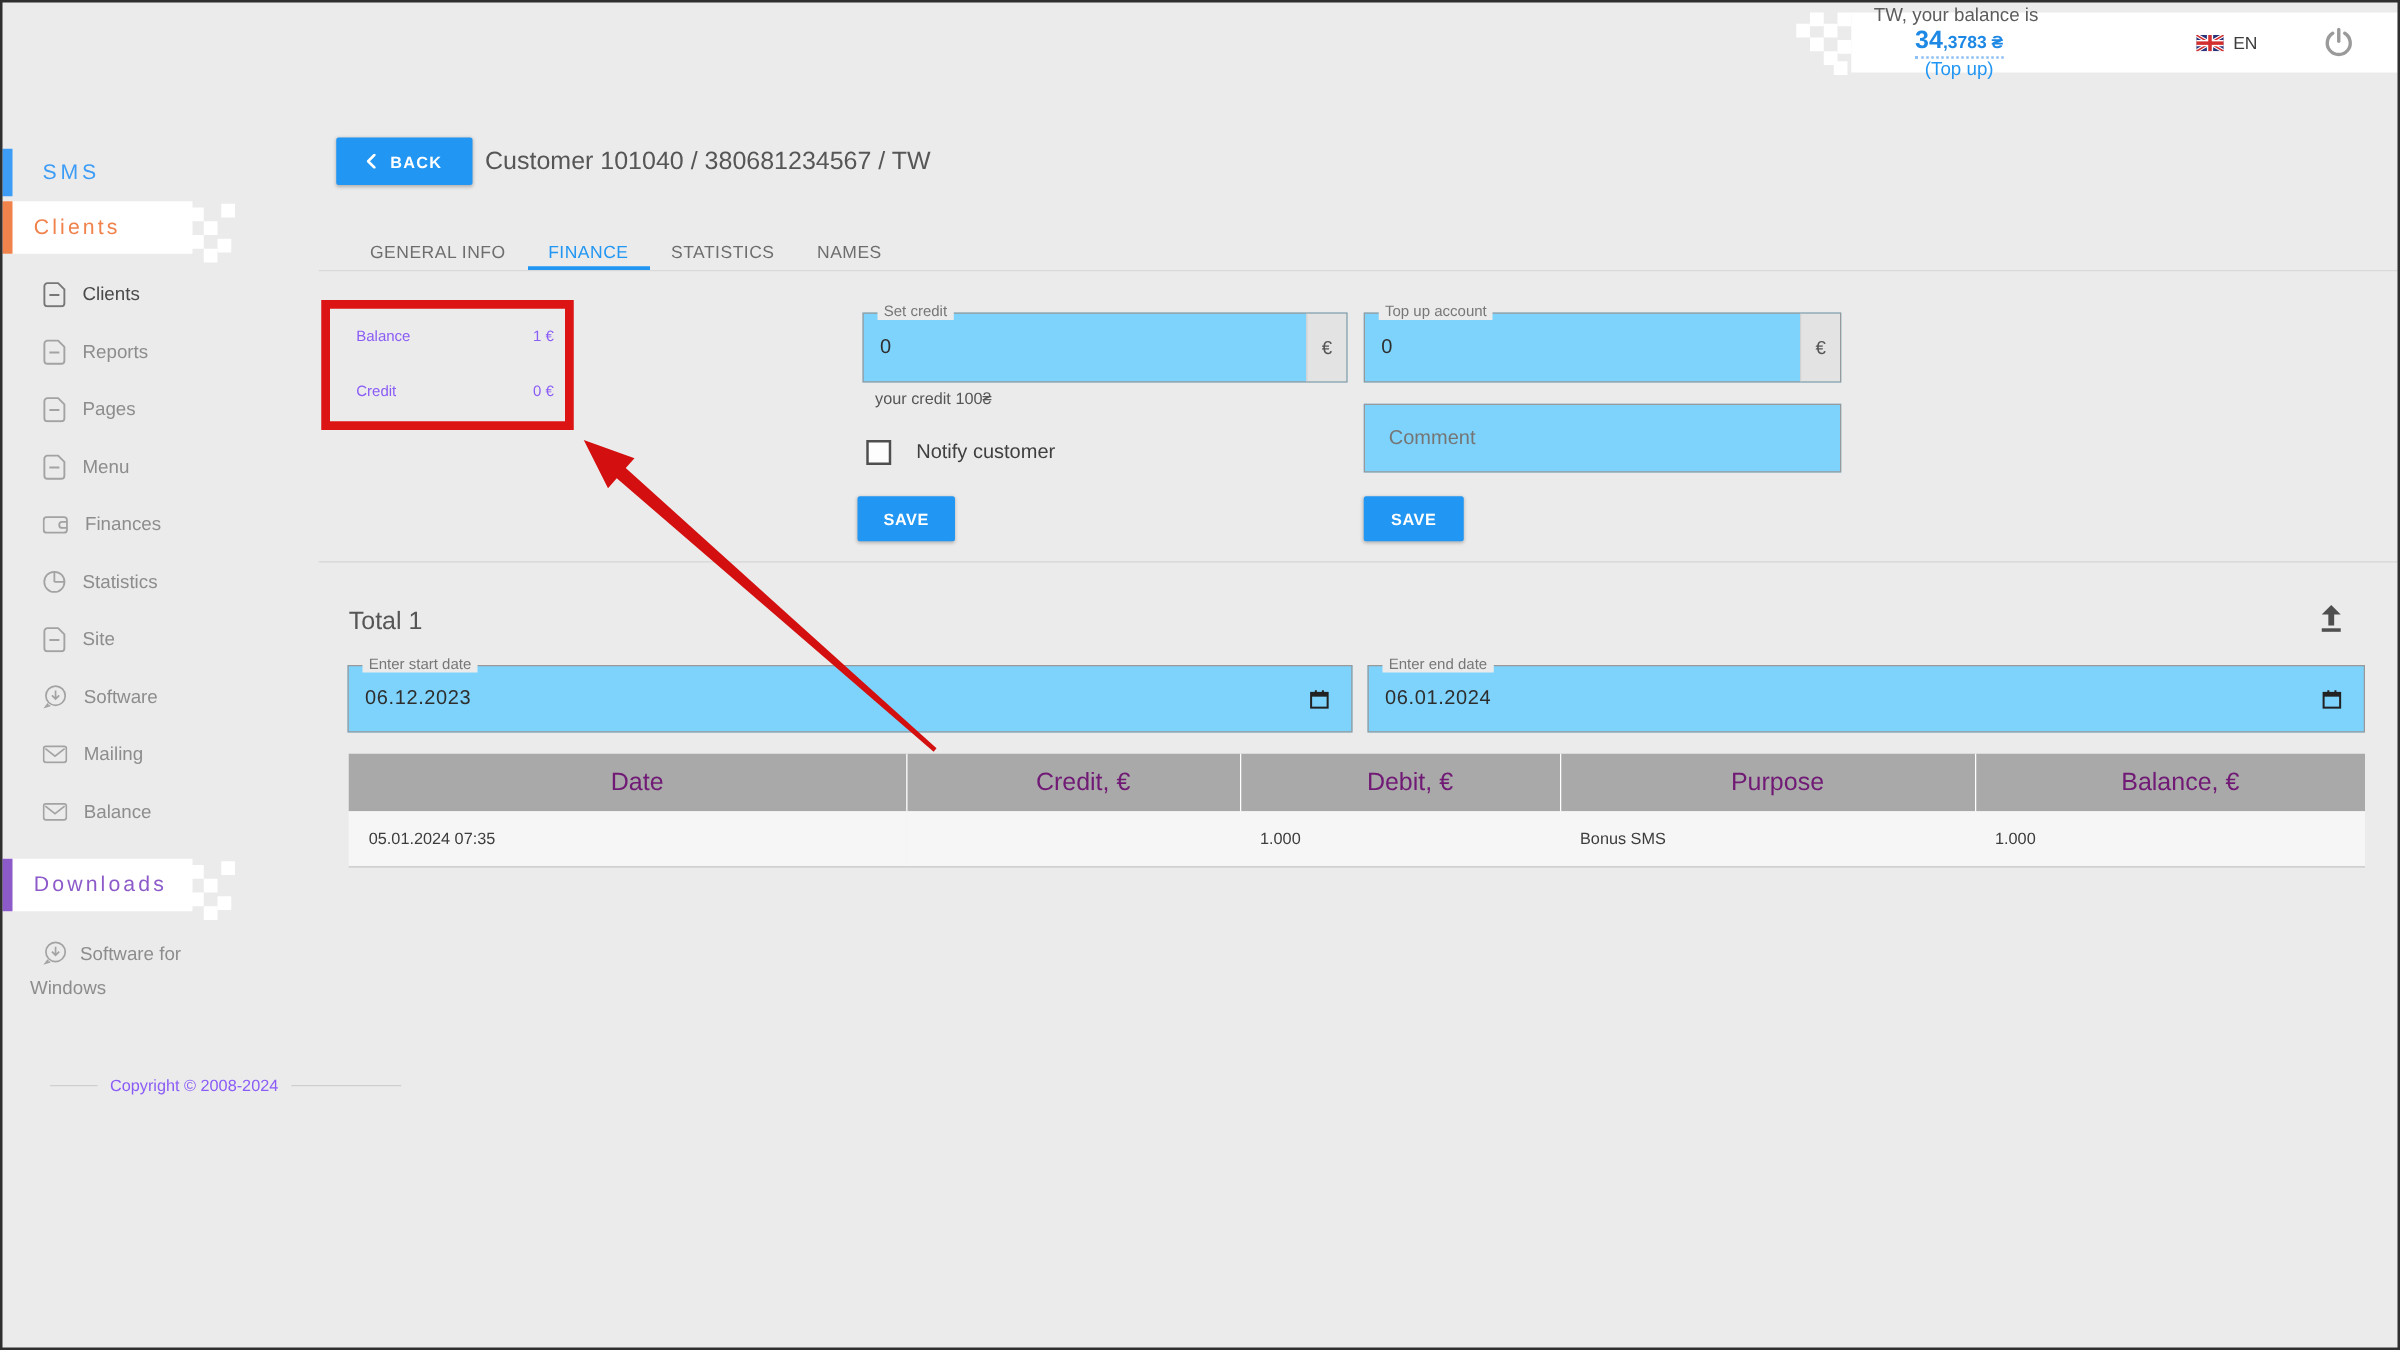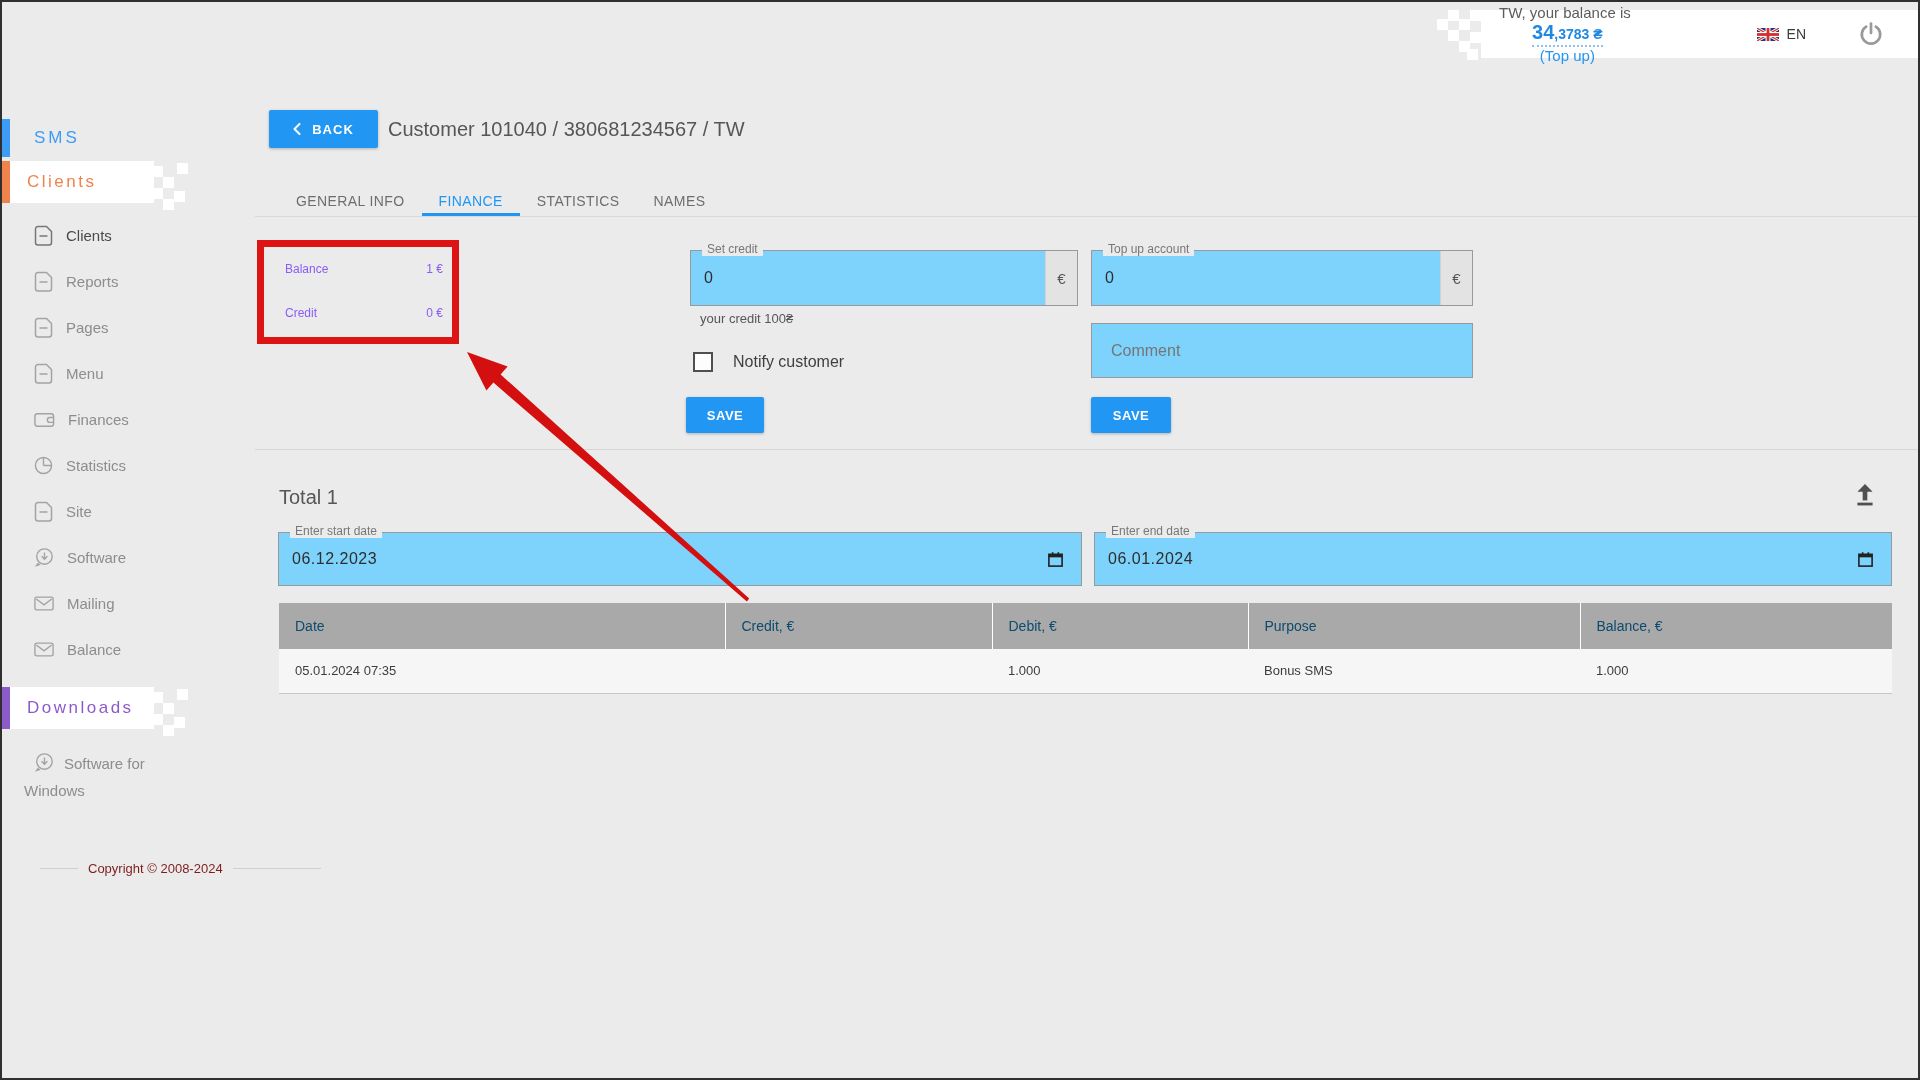--- a/index.html
+++ b/index.html
@@ -45,21 +45,21 @@
   .side-downloads { position:absolute; left:2px; top:687px; width:152px; height:42px; background:#fff;
                     display:flex; align-items:center; cursor:pointer; }
   .side-downloads .bar { width:8px; height:42px; background:#8d5bc9; }
   .side-downloads .txt { margin-left:17px; color:#8d5bc9; font-size:17px; letter-spacing:2.5px; }
   .side-downloads .dissolve-r { left:150px; top:5px;
       box-shadow:11px 11px 0 #fff, 0 22px 0 #fff, 22px 25px 0 #fff, 11px 33px 0 #fff, 25px -3px 0 #fff; }
   .sfw-icon  { position:absolute; left:34px; top:752px; color:#a3a3a3; cursor:pointer; }
   .sfw-line1 { position:absolute; left:64px; top:755px; font-size:15px; color:#8d8d8d; cursor:pointer; }
   .sfw-line2 { position:absolute; left:24px; top:782px; font-size:15px; color:#8d8d8d; cursor:pointer; }
   .copyright { position:absolute; left:40px; top:861px; display:flex; align-items:center; gap:10px;
-               font-size:13px; color:#7f1d1d; white-space:nowrap; }
+               font-size:13px; color:#8b5cf6; white-space:nowrap; }
   .copyright .cline { height:1px; background:#cfcfcf; }
   .copyright .cline.l { width:38px; }
   .copyright .cline.r { width:88px; }
 
   
   .back-btn { position:absolute; left:269px; top:110px; width:109px; height:38px; background:#2196f3;
               border:none; border-radius:2px; color:#fff; font-size:13px; font-weight:bold; letter-spacing:1px;
               display:flex; align-items:center; justify-content:center; gap:11px; cursor:pointer;
               box-shadow:0 1px 3px rgba(0,0,0,.25); font-family:inherit; }
   .page-title { position:absolute; left:388px; top:118px; font-size:20px; color:#565656; }
@@ -102,21 +102,21 @@
 
   
   .total-label { position:absolute; left:279px; top:486px; font-size:20px; color:#565656; }
   .upload-btn { position:absolute; left:1850px; top:480px; width:30px; height:30px; background:none; border:none; cursor:pointer; }
   .f-date-start { left:278px; top:532px; width:804px; height:54px; }
   .f-date-end   { left:1094px; top:532px; width:798px; height:54px; }
   .f-date-start .fval, .f-date-end .fval { font-size:16px; letter-spacing:.5px; width:calc(100% - 50px); }
   .cal-ic { position:absolute; right:17px; top:18px; cursor:pointer; }
 
   .htable { position:absolute; left:279px; top:603px; width:1613px; border-collapse:collapse; table-layout:fixed; }
-  .htable th { background:#a9a9a9; color:#0c4a6e; font-weight:normal; font-size:14px; text-align:left;
+  .htable th { background:#a9a9a9; color:#701a75; font-weight:normal; font-size:20px; text-align:center;
                height:46px; padding-left:16px; border-right:1px solid #fff; }
   .htable th:last-child { border-right:none; }
   .htable td { background:#f6f6f6; height:44px; font-size:13px; color:#3d3d3d; padding-left:16px;
                border-bottom:1px solid #c6c6c6; }
   .col-date{width:446px;} .col-credit{width:267px;} .col-debit{width:256px;} .col-purpose{width:332px;} .col-balance{width:312px;}
 </style>
 </head>
 <body>
 
 <div class="topbar">

